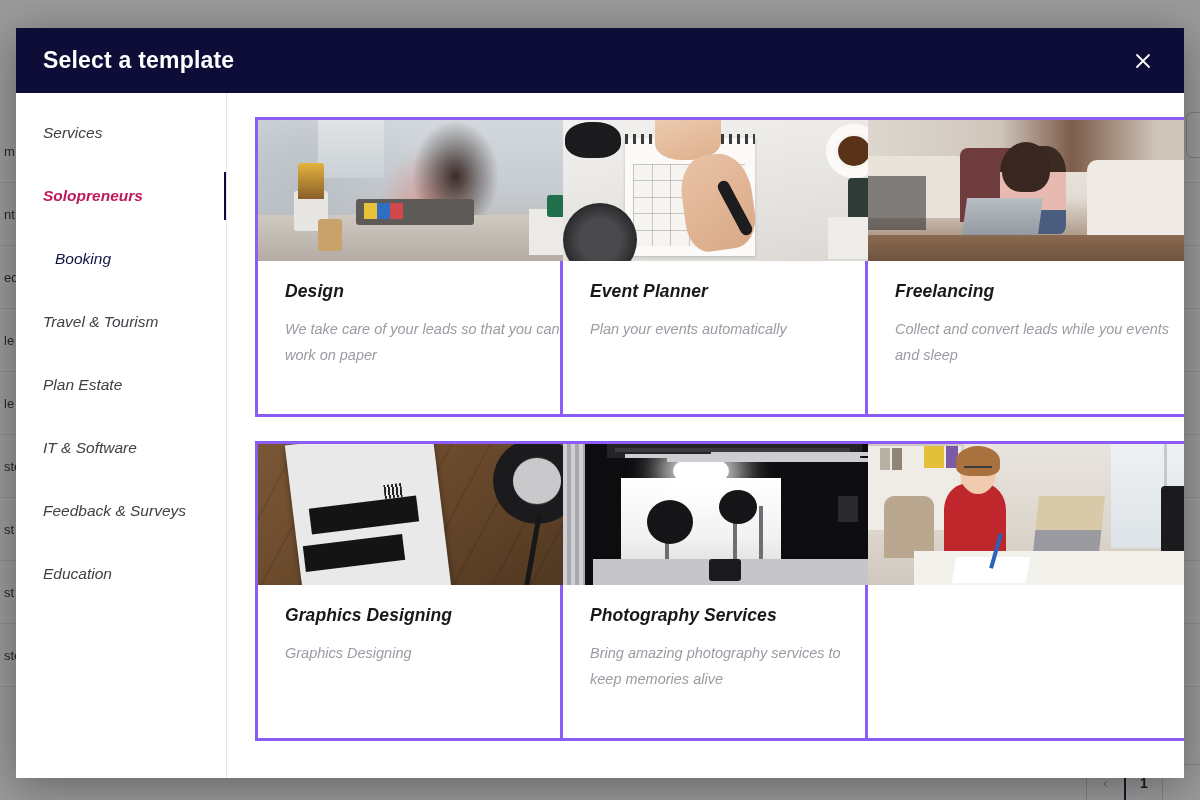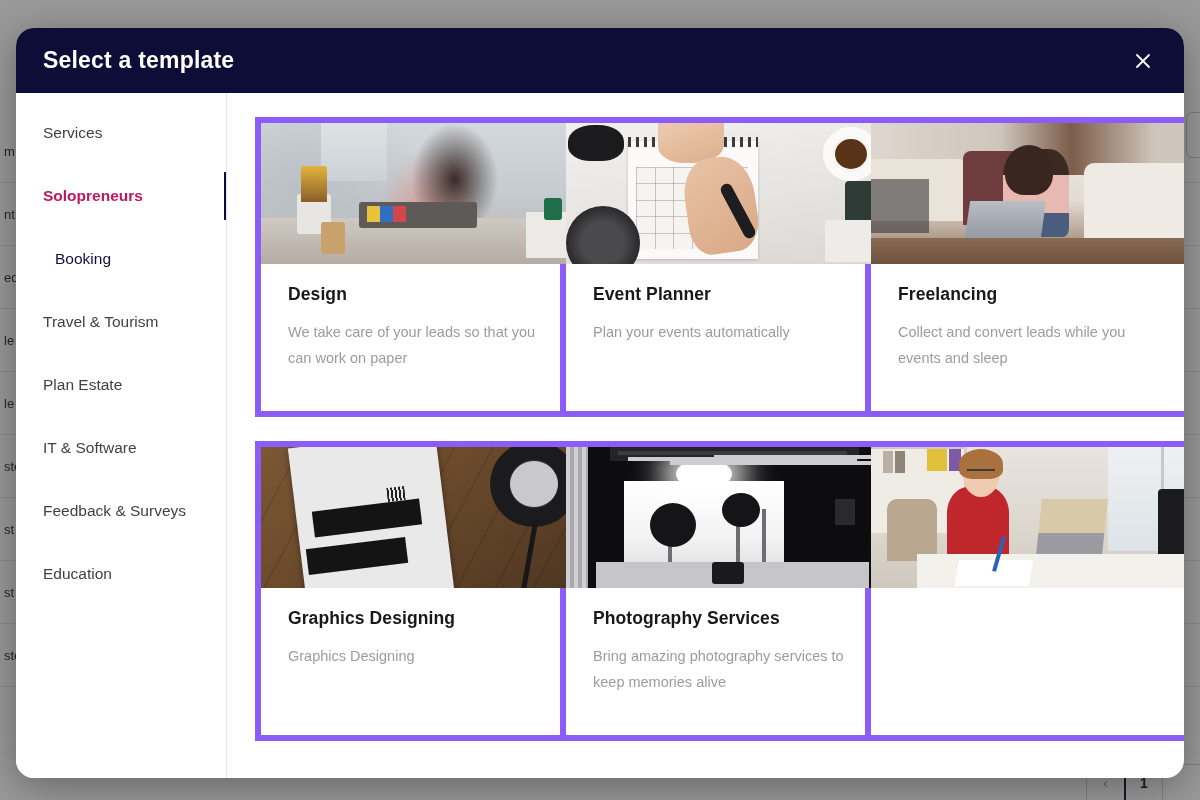--- a/index.html
+++ b/index.html
@@ -90,21 +90,20 @@
     position: absolute;
     left: 16px;
     top: 28px;
     width: 1168px;
     height: 750px;
     background: #ffffff;
     display: flex;
     flex-direction: column;
     box-shadow: 0 8px 40px rgba(0,0,0,.35);
     overflow: hidden;
-    border-radius: 18px;
   }
 
   .modal-header {
     height: 65px;
     background: #0d0d38;
     display: flex;
     align-items: center;
     justify-content: space-between;
     padding: 0 24px 0 27px;
     flex: 0 0 65px;
@@ -121,20 +120,21 @@
     cursor: pointer;
     background: transparent;
     border: none;
   }
   .close-btn svg { display: block; }
 
   .modal-body {
     flex: 1 1 auto;
     display: flex;
     min-height: 0;
+    font-style: italic;
   }
 
   
   .sidebar {
     width: 211px;
     flex: 0 0 211px;
     border-right: 1px solid #e6e6ea;
     padding-top: 8px;
     background: #fff;
     overflow: hidden;
@@ -167,21 +167,21 @@
     overflow: hidden;
   }
   .grid {
     display: grid;
     grid-template-columns: repeat(3, 281px);
     gap: 24px 24px;
   }
   .card {
     width: 335px;
     height: 300px;
-    border: 6px solid #8b5cf6;
+    border: 3px solid #8b5cf6;
     background: #fff;
     display: flex;
     flex-direction: column;
     cursor: pointer;
     overflow: hidden;
   }
   .card-thumb {
     width: 100%;
     height: 141px;
     flex: 0 0 141px;

